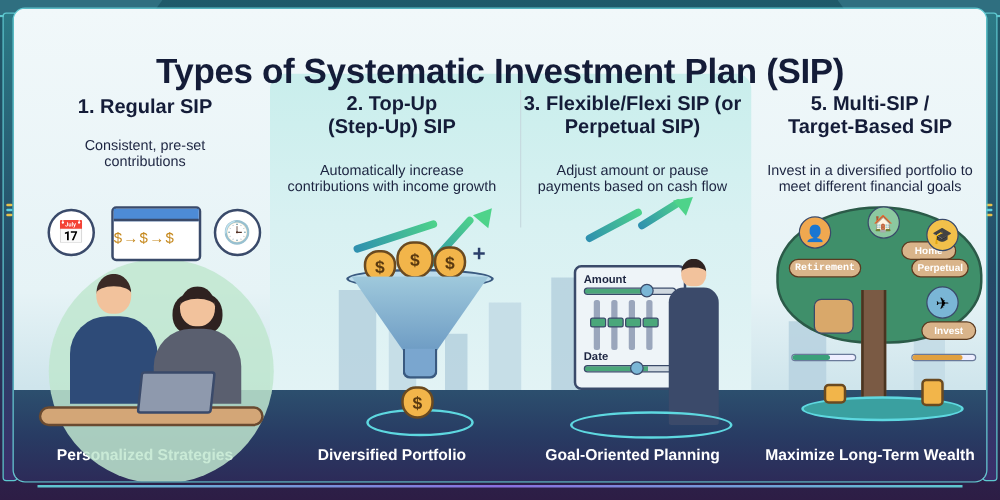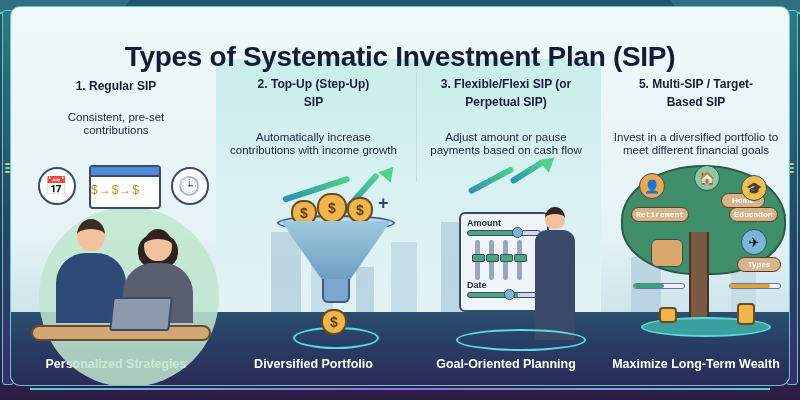--- a/index.html
+++ b/index.html
@@ -69,21 +69,21 @@
   }
 
   .col { position: absolute; top: 0; height: 380px; text-align: center; }
   .col-1 { left: 5px; width: 200px; }
   .col-2 { left: 205px; width: 195px; }
   .col-3 { left: 400px; width: 190px; }
   .col-4 { left: 590px; width: 190px; }
 
   .col-heading {
     position: absolute; left: 0; right: 0; top: 68px;
-    font-size: 12px; font-weight: bold; color: #141c38; line-height: 18px;
+    font-size: 16px; font-weight: bold; color: #141c38; line-height: 18px;
   }
   .col-1 .col-heading { top: 70px; }
   .col-desc {
     position: absolute; left: 0; right: 0; top: 114px;
     font-size: 11.5px; color: #1c2440; line-height: 13px;
   }
   .col-1 .col-desc { top: 104px; }
   .col-2 .col-desc, .col-3 .col-desc, .col-4 .col-desc { top: 124px; }
   .col-4 .col-heading, .col-2 .col-heading, .col-3 .col-heading { top: 68px; }
 
@@ -271,25 +271,25 @@
       <span>👤</span>
     </div>
   <div class="goal-bubble" style="left:620px; top:200px;font-family:Liberation Mono, monospace;">Retirement</div>
   <div class="goal-icon" style="left:683px; top:158px; background:#8cc8a0;">
       <span>🏠</span>
     </div>
   <div class="goal-bubble" style="left:710px; top:186px;">Home</div>
   <div class="goal-icon" style="left:730px; top:168px; background:#f2c04a;">
       <span>🎓</span>
     </div>
-  <div class="goal-bubble" style="left:718px; top:200px;">Education</div>
+  <div class="goal-bubble" style="left:718px; top:200px;">Perpetual</div>
   <div class="goal-icon" style="left:730px; top:222px; background:#7ab6d6;">
       <span>✈</span>
     </div>
-  <div class="goal-bubble" style="left:726px; top:250px;">Types</div>
+  <div class="goal-bubble" style="left:726px; top:250px;">Invest</div>
   <div class="goal-icon" style="left:640px; top:232px; width:32px; height:28px; border-radius:6px; background:#d9a86a;"></div>
   <div class="progress-bar" style="left:622px; top:276px; width:52px;">
       <div class="fill" style="width:60%; background:#3aa07a;"></div>
     </div>
   <div class="progress-bar" style="left:718px; top:276px; width:52px;">
       <div class="fill" style="width:80%; background:#e0a040;"></div>
     </div>
   <div class="tree-base"></div>
   <div class="moneybag" style="left:648px; top:300px; border-radius:4px; width:18px; height:16px; font-size:0;"></div>
   <div class="moneybag" style="left:726px; top:296px; border-radius:4px; width:18px; height:22px; font-size:0;"></div>

